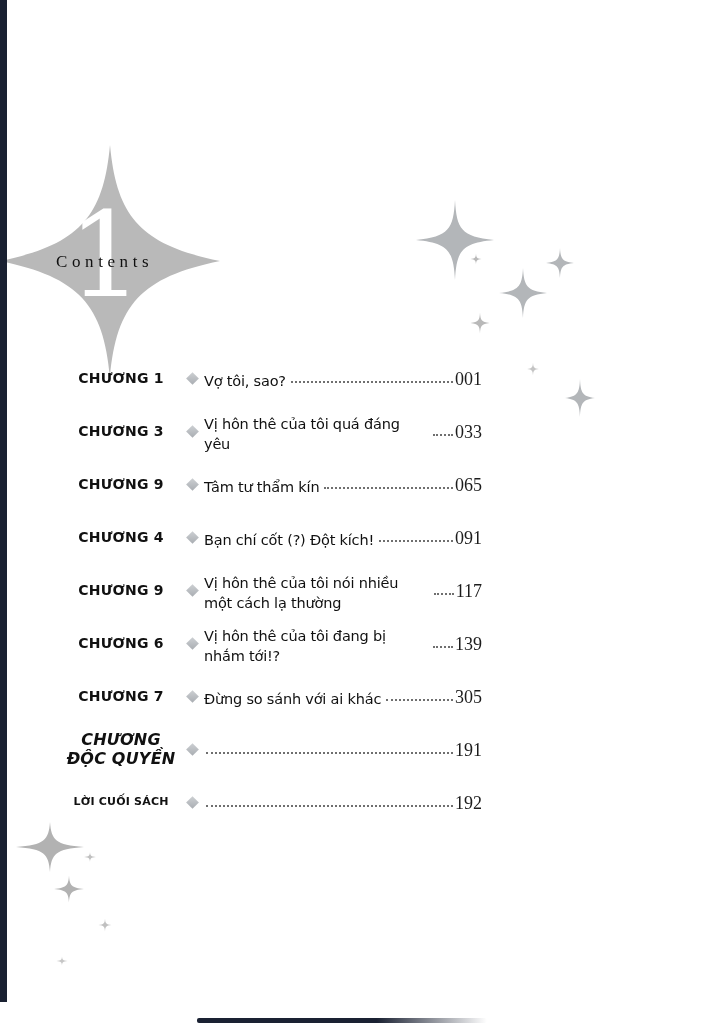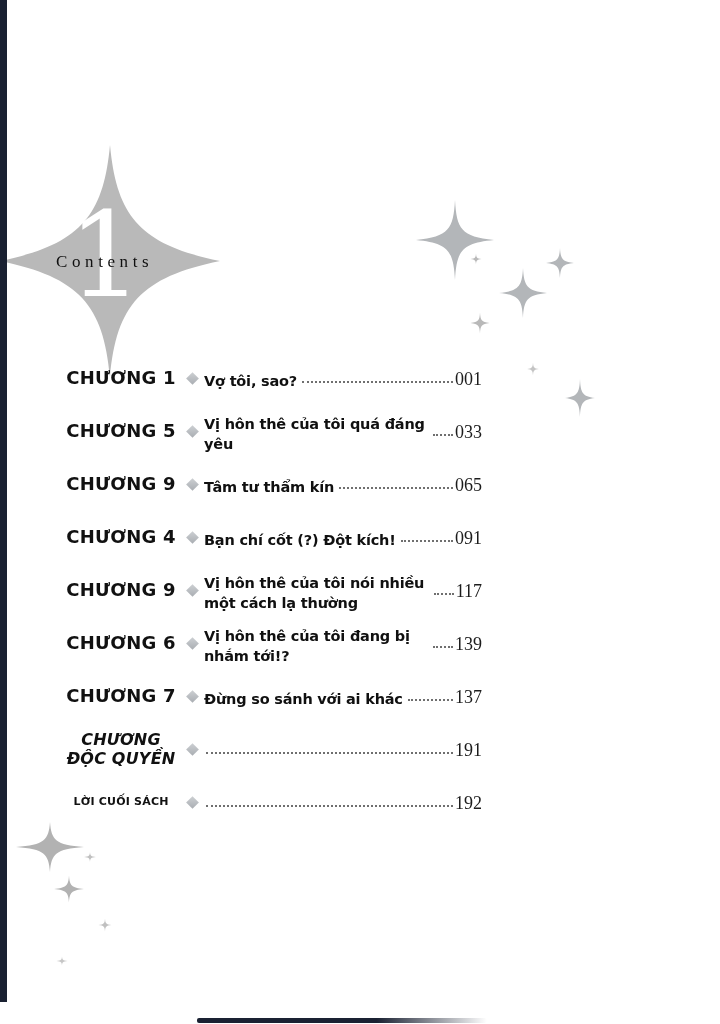--- a/index.html
+++ b/index.html
@@ -30,35 +30,35 @@
     font-family:Liberation Serif, serif; font-size:17px; letter-spacing:4.6px;
     color:#101010; z-index:3; white-space:nowrap;
   }
   
   #toc {
     position:absolute; left:62px; top:352px; width:420px; z-index:4;
   }
   .toc-row { display:flex; align-items:center; min-height:53px; }
   .toc-label {
     width:118px; flex:0 0 118px; text-align:center;
-    font-weight:bold; font-size:18px; letter-spacing:0.2px; line-height:1.15;
+    font-weight:bold; font-size:14px; letter-spacing:0.2px; line-height:1.15;
     color:#111;
   }
   .toc-row:nth-child(8) .toc-label { font-size:16px;font-style:italic; }
   .toc-row:nth-child(9) .toc-label { font-size:11px;text-align:center; }
   .toc-diamond {
     flex:0 0 24px; display:flex; justify-content:center; align-items:center;
   }
   .diamond-shape {
     width:9px; height:9px; transform:rotate(45deg);
     background:linear-gradient(135deg,#cdd0d3 0%,#a9adb2 100%);
   }
   .toc-main { flex:1 1 auto; display:flex; align-items:center; min-width:0; }
   .toc-title {
-    font-weight:bold; font-size:14.5px; line-height:1.35; letter-spacing:-0.2px;
+    font-weight:normal; font-size:14.5px; line-height:1.35; letter-spacing:-0.2px;
     max-width:242px; padding-right:3px; color:#101010;margin-top:7px;
   }
   .leader {
     flex:1 1 auto; min-width:20px; height:0;
     border-bottom:2px dotted #6f6f6f; margin:6px 2px 0 2px;
   }
   .toc-page {
     flex:0 0 auto; font-family:"Liberation Serif", serif; font-size:18px;
     color:#1c1c1c; margin-top:2px;
   }
@@ -101,21 +101,21 @@
       <span class="diamond-shape"></span>
     </div>
     <div class="toc-main">
       <span class="toc-title">Vợ tôi, sao?</span>
       <span class="leader"></span>
       <span class="toc-page">001</span>
     </div>
   </div>
 
   <div class="toc-row">
-    <div class="toc-label">CHƯƠNG 5</div>
+    <div class="toc-label">CHƯƠNG 3</div>
     <div class="toc-diamond">
       <span class="diamond-shape"></span>
     </div>
     <div class="toc-main">
       <span class="toc-title">Vị hôn thê của tôi quá đáng yêu</span>
       <span class="leader"></span>
       <span class="toc-page">033</span>
     </div>
   </div>
 
@@ -168,21 +168,21 @@
   </div>
 
   <div class="toc-row">
     <div class="toc-label">CHƯƠNG 7</div>
     <div class="toc-diamond">
       <span class="diamond-shape"></span>
     </div>
     <div class="toc-main">
       <span class="toc-title">Đừng so sánh với ai khác</span>
       <span class="leader"></span>
-      <span class="toc-page">137</span>
+      <span class="toc-page">305</span>
     </div>
   </div>
 
   <div class="toc-row no-title">
     <div class="toc-label">CHƯƠNG ĐỘC QUYỀN</div>
     <div class="toc-diamond">
       <span class="diamond-shape"></span>
     </div>
     <div class="toc-main">
 

